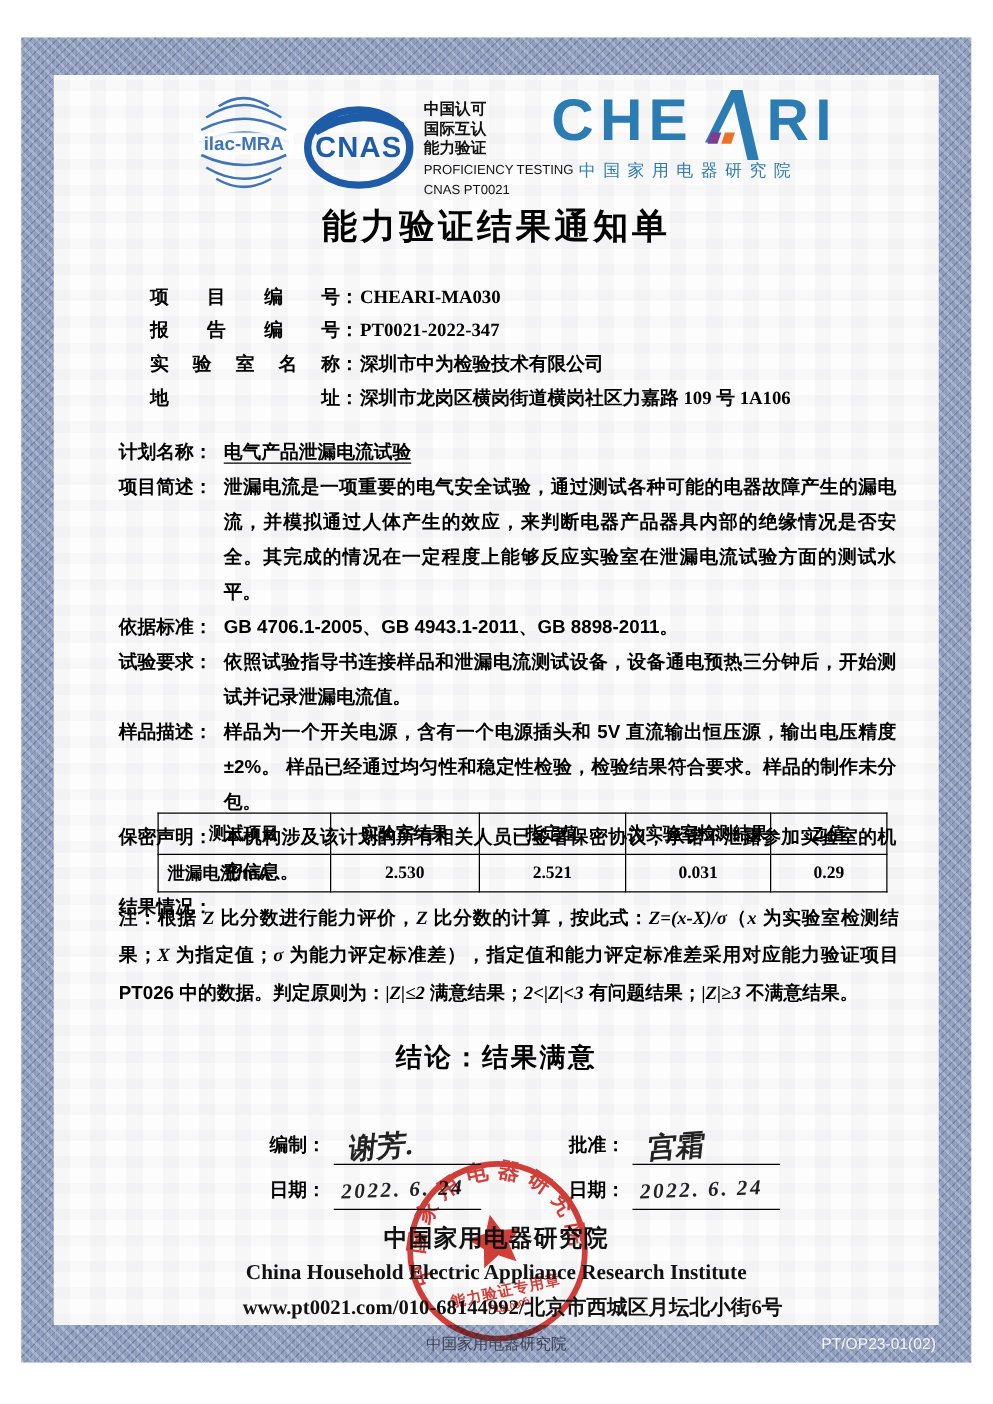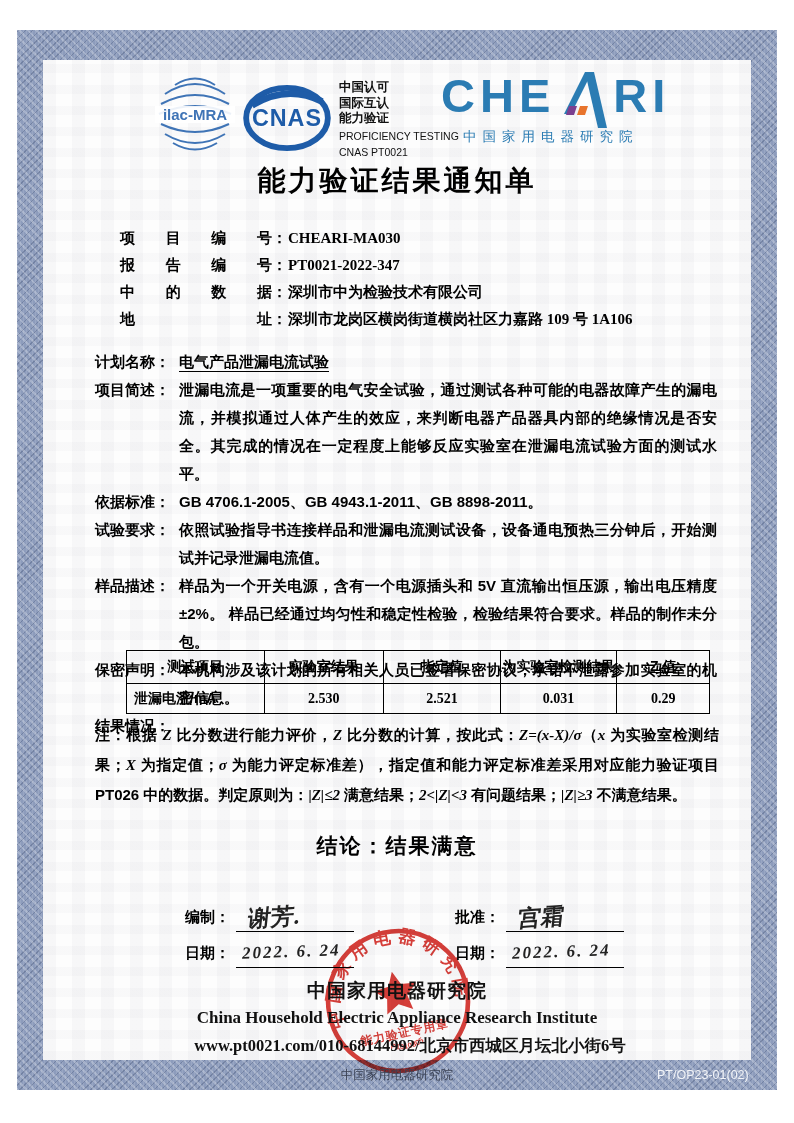--- a/index.html
+++ b/index.html
@@ -65,21 +65,21 @@
   .note { position:absolute; left:52px; top:660px; width:624px; font-size:15px; font-weight:bold;
     line-height:29px; text-align:justify; color:#000; }
   .it { font-style:italic; font-family:"Liberation Serif","DejaVu Serif",serif; }
 
   
   .conclusion { position:absolute; left:0; top:772px; width:708px; text-align:center;
     font-size:21px; font-weight:bold; letter-spacing:2px; color:#000; }
 
   
   .sig-block { position:absolute; top:842px; height:130px; }
-  .sig-left { left:142px; width:230px; }
+  .sig-left { left:142px; width:230px;text-align:center; }
   .sig-right { left:412px; width:230px; }
   .sig-row { position:relative; height:36px; line-height:30px; font-size:15px; font-weight:bold; color:#000; white-space:nowrap; }
   .sig-line { display:inline-block; width:118px; border-bottom:1.5px solid #000; height:26px; position:relative; vertical-align:bottom; margin-left:6px; }
   .handwriting { position:absolute; left:12px; bottom:-2px; font-size:23px; font-weight:bold; color:#222;
      font-family:"Liberation Serif","DejaVu Serif",serif; transform:rotate(-4deg) skewX(-10deg); white-space:nowrap; }
   .hand-date { position:absolute; left:6px; bottom:0px; font-size:17px; font-weight:bold; color:#222; font-style:italic;
      font-family:"Liberation Serif","DejaVu Serif",serif; transform:rotate(-2deg); letter-spacing:2px; white-space:nowrap; }
 
   
   .stamp { position:absolute; left:280px; top:866px; width:150px; height:150px;
@@ -155,21 +155,21 @@
     <div class="doc-title">能力验证结果通知单</div>
 
     <div class="fields">
       <div class="field-row">
         <span class="field-label">项目编号</span><span class="field-colon">：</span><span class="field-value">CHEARI-MA030</span>
       </div>
       <div class="field-row">
         <span class="field-label">报告编号</span><span class="field-colon">：</span><span class="field-value">PT0021-2022-347</span>
       </div>
       <div class="field-row">
-        <span class="field-label">中的数据</span><span class="field-colon">：</span><span class="field-value">深圳市中为检验技术有限公司</span>
+        <span class="field-label">实验室名称</span><span class="field-colon">：</span><span class="field-value">深圳市中为检验技术有限公司</span>
       </div>
       <div class="field-row">
         <span class="field-label">地址</span><span class="field-colon">：</span><span class="field-value">深圳市龙岗区横岗街道横岗社区力嘉路 109 号 1A106</span>
       </div>
     </div>
 
     <div class="sections">
       <div class="sec">
         <span class="sec-label">计划名称：</span>
         <span class="sec-underline">电气产品泄漏电流试验</span>

